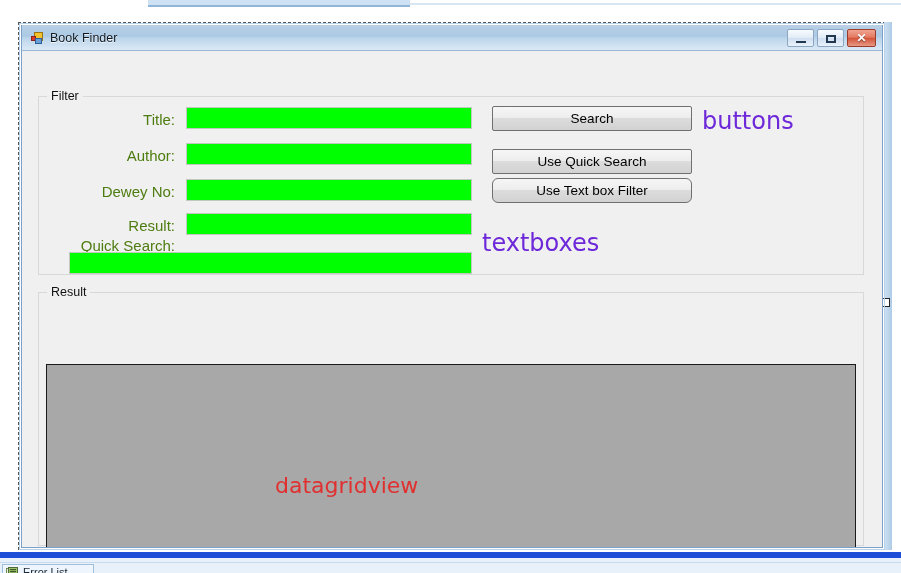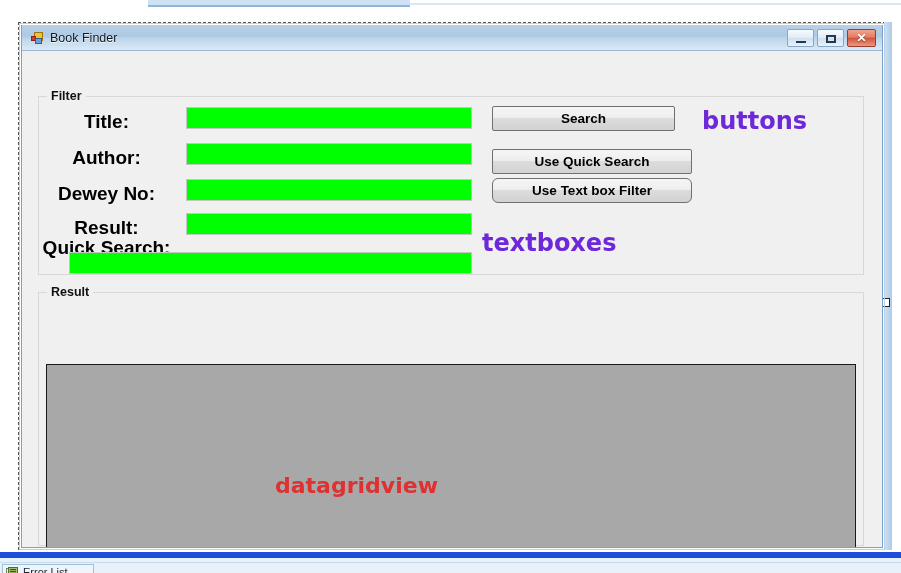--- a/index.html
+++ b/index.html
@@ -94,39 +94,39 @@
     text-shadow: 0 1px 1px rgba(0,0,0,.45);
   }
 
   
   .client {
     position: absolute; left: 0; top: 26px; width: 860px; height: 495px;
     background: #f0f0f0;
   }
 
   
-  .groupbox { position: absolute; box-sizing: border-box; font-weight: bold; }
+  .groupbox { position: absolute; box-sizing: border-box; }
   .groupbox .gb-frame {
     position: absolute; left: 0; right: 0; top: 7px; bottom: 0;
     border: 1px solid #d8d8d8; box-sizing: border-box;
   }
   .groupbox .gb-label {
     position: absolute; left: 9px; top: 0px;
     background: #f0f0f0; padding: 0 4px;
     font-size: 12.5px; color: #111; line-height: 15px;
     white-space: nowrap;
   }
 
   #gb-filter { left: 16px; top: 38px; width: 826px; height: 186px; }
   #gb-result { left: 16px; top: 234px; width: 826px; height: 261px; }
 
   
   .fld-label {
-    position: absolute; font-size: 19px; color: #000000;
-    text-align: center; white-space: nowrap;
+    position: absolute; font-size: 15px; color: #4d7c0f;
+    text-align: right; white-space: nowrap;
   }
 
   
   .tbox {
     position: absolute; background: #00ff00;
     border: 1px solid #c0c8c0; box-sizing: border-box;
   }
 
   
   .btn {
@@ -230,21 +230,21 @@
         <div class="fld-label" style="left:0px; top:94px; width:137px;">Dewey No:</div>
         <div class="fld-label" style="left:0px; top:128px; width:137px;">Result:</div>
         <div class="fld-label" style="left:0px; top:148px; width:137px;">Quick Search:</div>
 
         <div class="tbox" style="left:148px; top:18px; width:286px; height:22px;" title=""></div>
         <div class="tbox" style="left:148px; top:54px; width:286px; height:22px;" title=""></div>
         <div class="tbox" style="left:148px; top:90px; width:286px; height:22px;" title=""></div>
         <div class="tbox" style="left:148px; top:124px; width:286px; height:22px;" title=""></div>
         <div class="tbox" style="left:31px; top:163px; width:403px; height:22px;" title=""></div>
 
-        <div class="btn" style="left:454px; top:17px; width:183px; height:25px;">Search</div>
+        <div class="btn" style="left:454px; top:17px; width:200px; height:25px;">Search</div>
         <div class="btn" style="left:454px; top:53px; width:200px; height:25px;margin-top:7px;">Use Quick Search</div>
         <div class="btn" style="left:454px; top:89px; width:200px; height:25px;border-radius:6px;">Use Text box Filter</div>
 
         <div class="anno" style="left:664px; top:18px; font-size:24px;">buttons</div>
         <div class="anno" style="left:444px; top:140px; font-size:24px;">textboxes</div>
       </div>
 
       <div class="groupbox" id="gb-result">
         <div class="gb-frame"></div>
         <div class="gb-label">Result</div>

